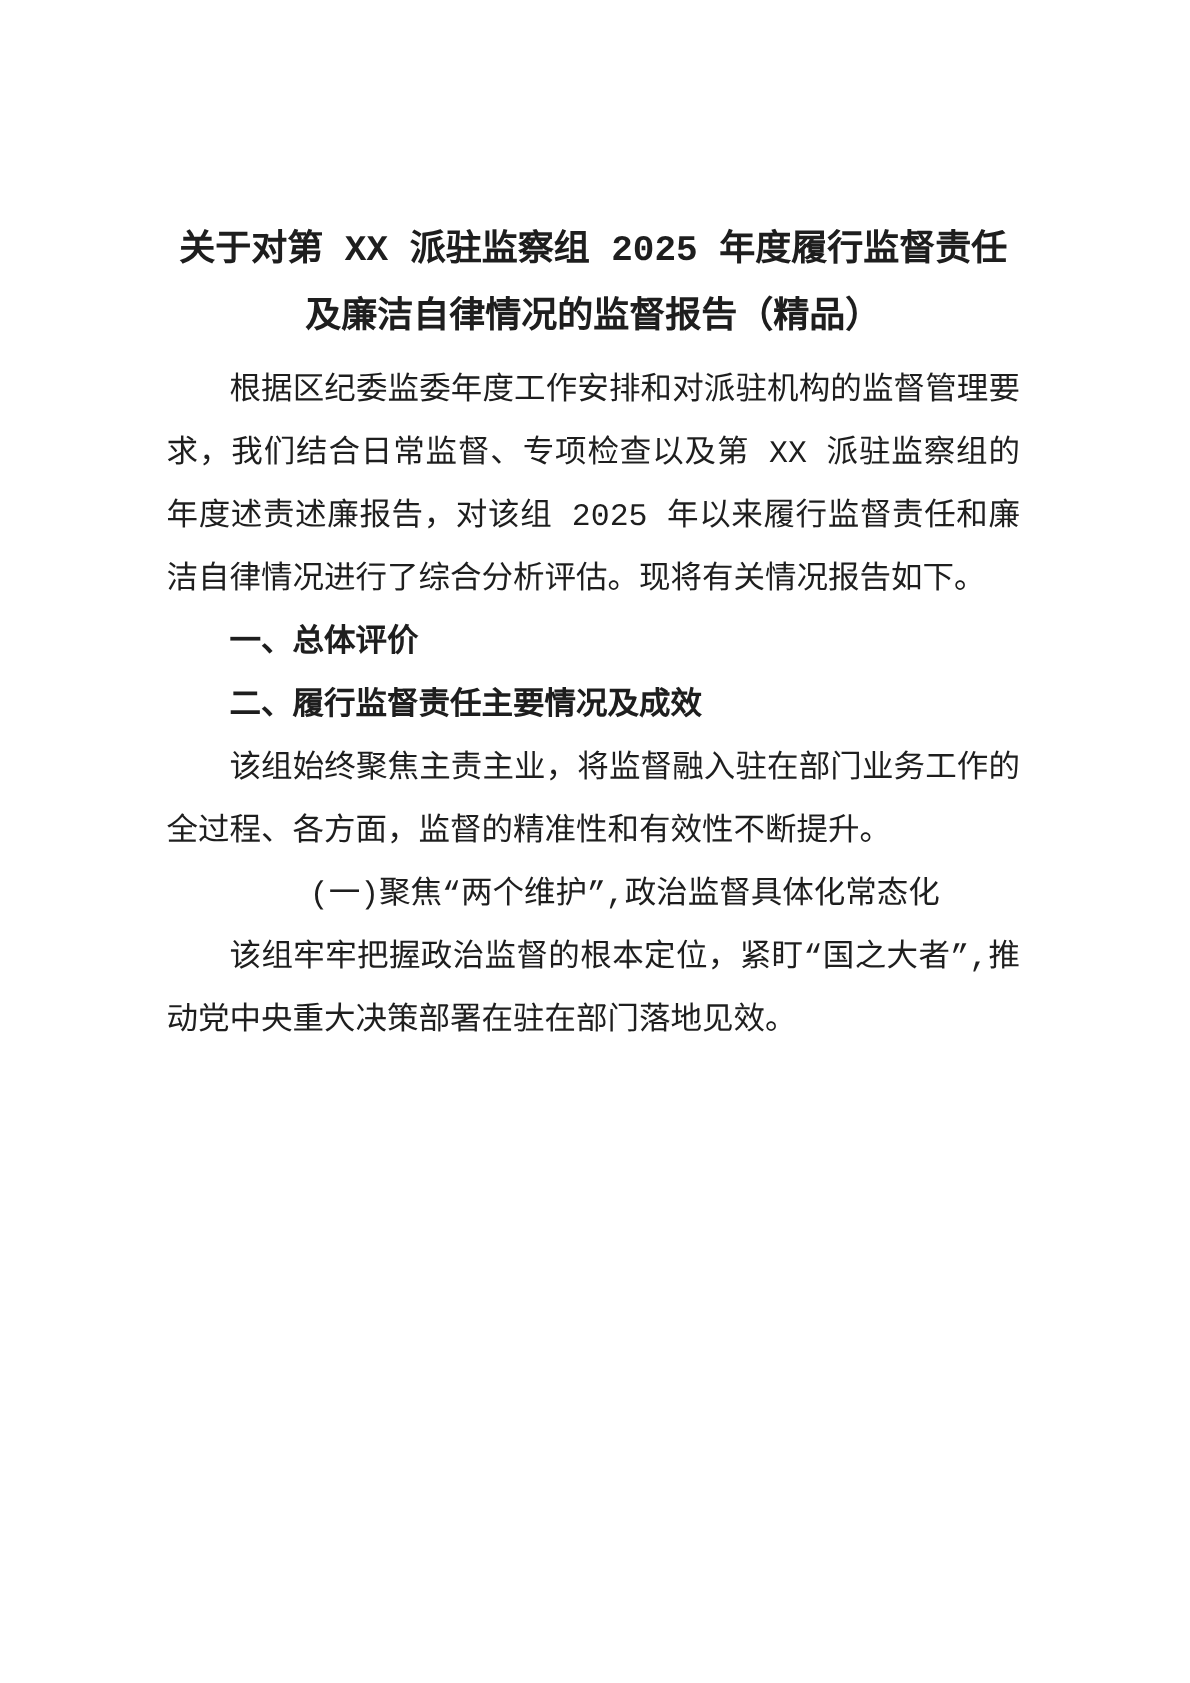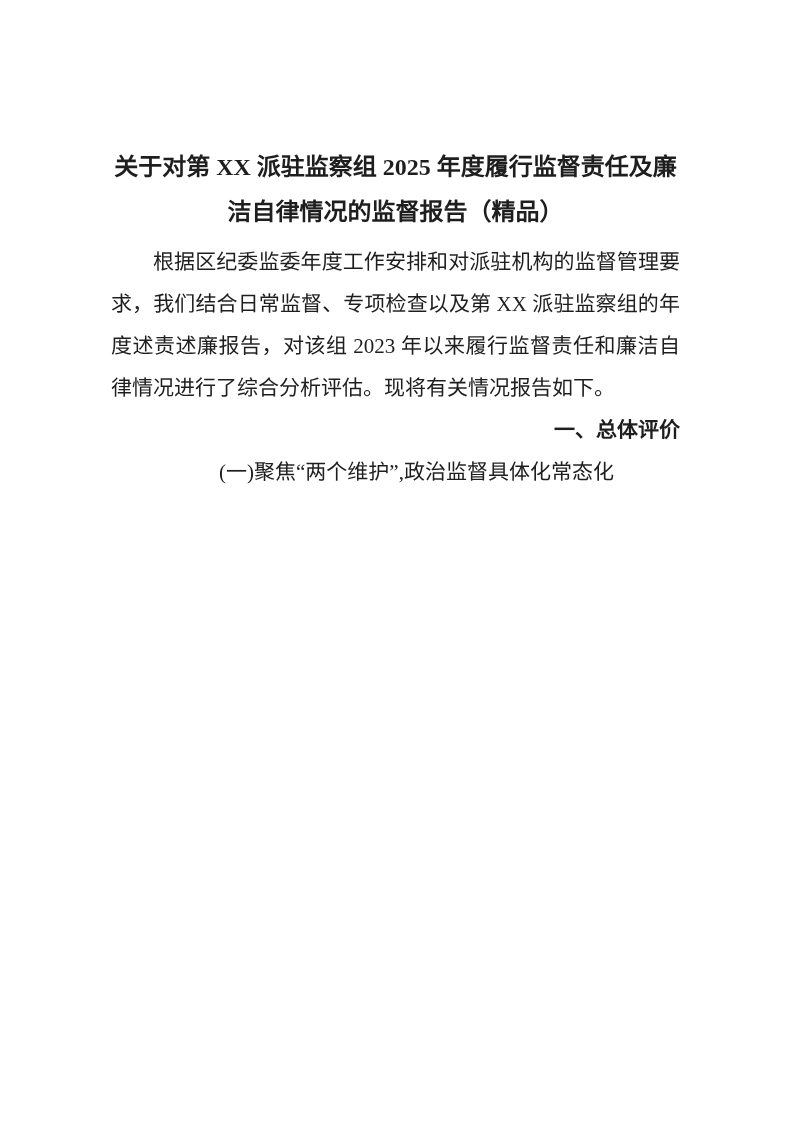--- a/index.html
+++ b/index.html
@@ -8,21 +8,21 @@
     background: #ffffff;
   }
   .page {
     position: relative;
     width: 771px;
     height: 1122px;
     margin: 0 auto;
     background: #ffffff;
     box-sizing: border-box;
     padding: 145px 102px 0 100px;
-    font-family: Liberation Serif, serif;
+    font-family: Liberation Mono, monospace;
     color: #1e1e1e;
     overflow: hidden;
   }
   .doc-title {
     font-size: 24px;
     line-height: 45px;
     font-weight: 700;
     text-align: center;
     margin: 0 0 6px 0;
   }
@@ -31,35 +31,38 @@
   .subheading {
     font-size: 21px;
     line-height: 42px;
     margin: 0;
     text-align: justify;
     text-indent: 2em;
     word-break: break-all;
   }
   .heading {
     font-weight: 700;
-    text-align: right;
+    text-align: left;
   }
   .subheading {
     font-weight: 400;
     text-align: center;
   }
 </style>
 </head>
 <body>
 
 <div class="page">
   <h1 class="doc-title">关于对第 XX 派驻监察组 2025 年度履行监督责任及廉洁自律情况的监督报告（精品）</h1>
 
-  <p class="para">根据区纪委监委年度工作安排和对派驻机构的监督管理要求，我们结合日常监督、专项检查以及第 XX 派驻监察组的年度述责述廉报告，对该组 2023 年以来履行监督责任和廉洁自律情况进行了综合分析评估。现将有关情况报告如下。</p>
+  <p class="para">根据区纪委监委年度工作安排和对派驻机构的监督管理要求，我们结合日常监督、专项检查以及第 XX 派驻监察组的年度述责述廉报告，对该组 2025 年以来履行监督责任和廉洁自律情况进行了综合分析评估。现将有关情况报告如下。</p>
 
   <p class="heading">一、总体评价</p>
 
 
+  <p class="heading">二、履行监督责任主要情况及成效</p>
 
+  <p class="para">该组始终聚焦主责主业，将监督融入驻在部门业务工作的全过程、各方面，监督的精准性和有效性不断提升。</p>
 
   <p class="subheading">(一)聚焦“两个维护”,政治监督具体化常态化</p>
 
+  <p class="para">该组牢牢把握政治监督的根本定位，紧盯“国之大者”,推动党中央重大决策部署在驻在部门落地见效。</p>
 </div>
 
 </body></html>

